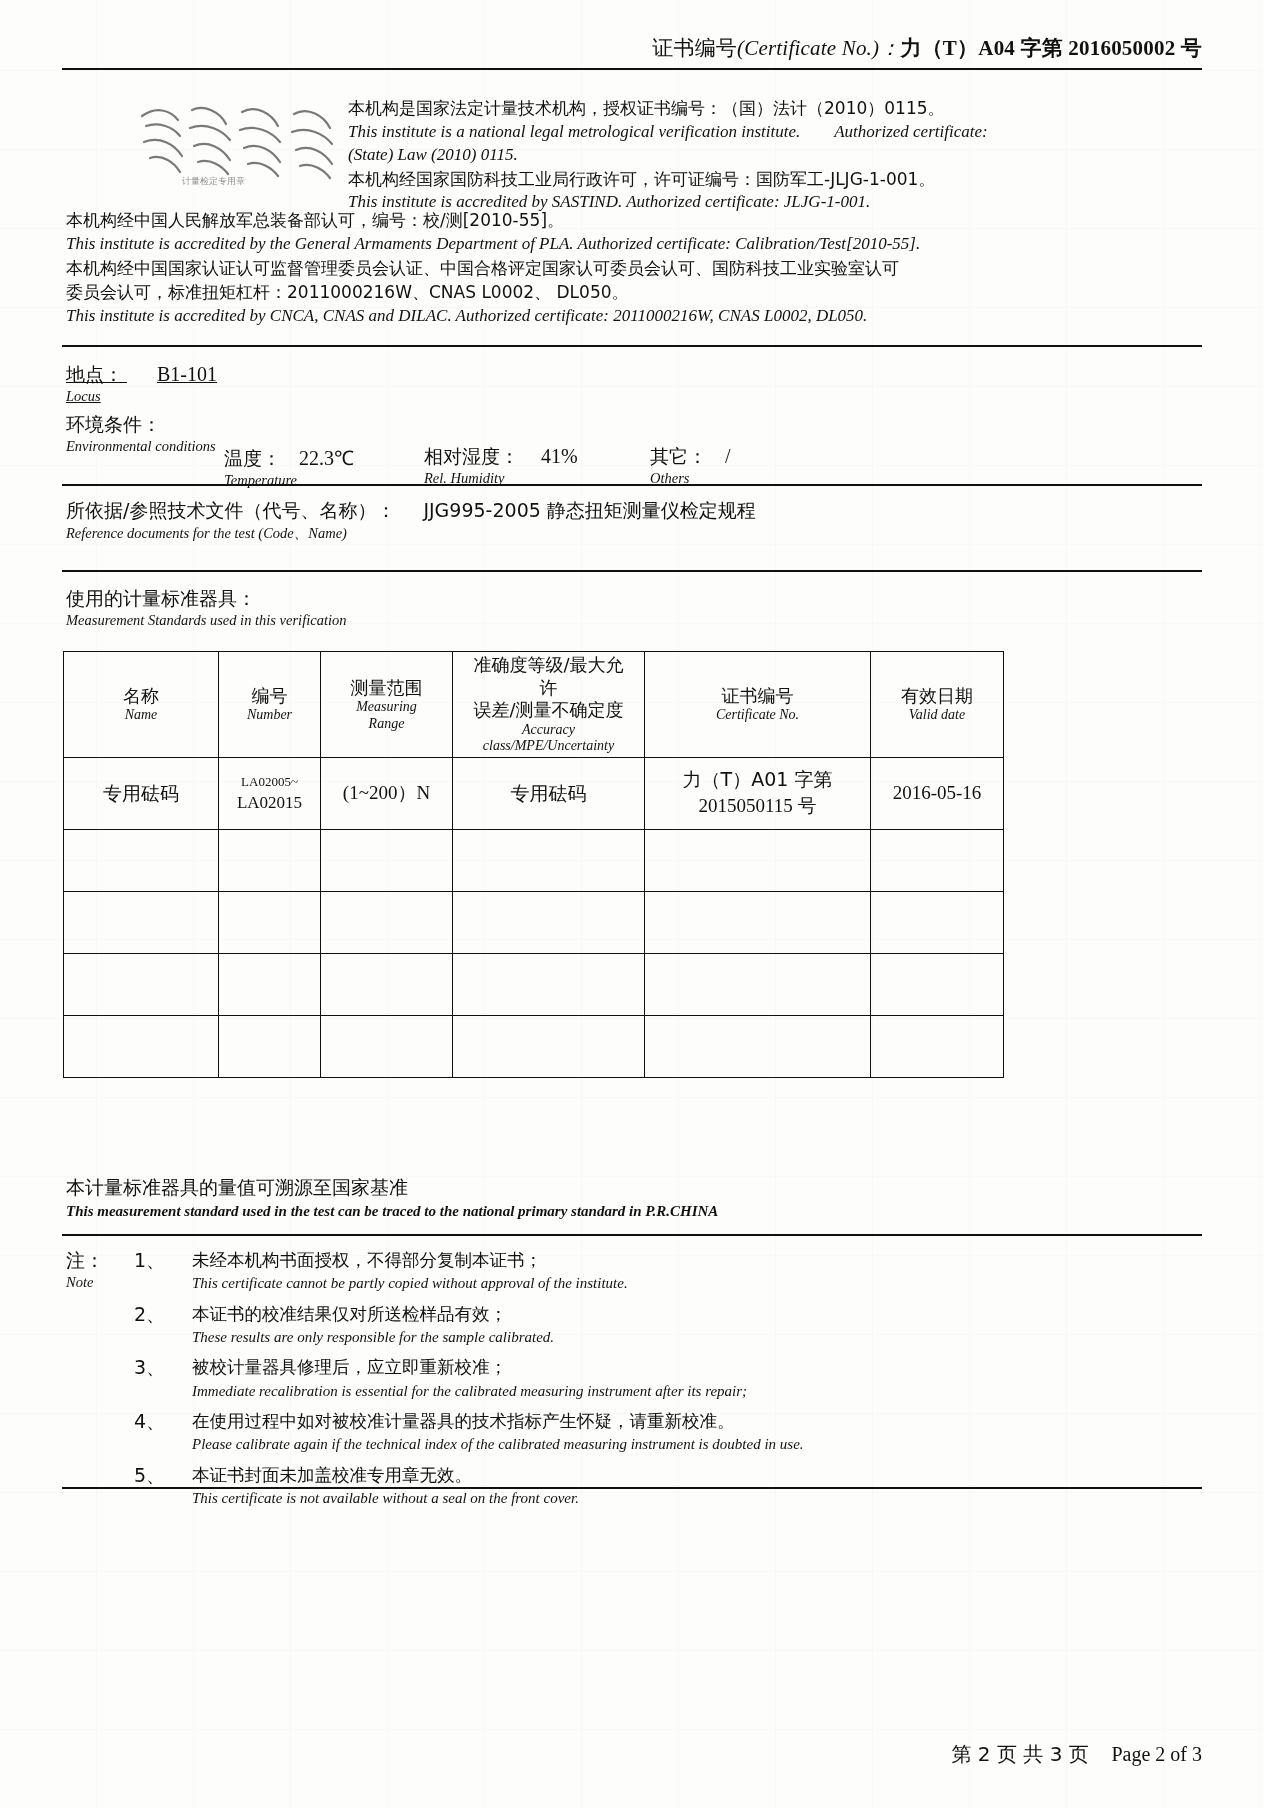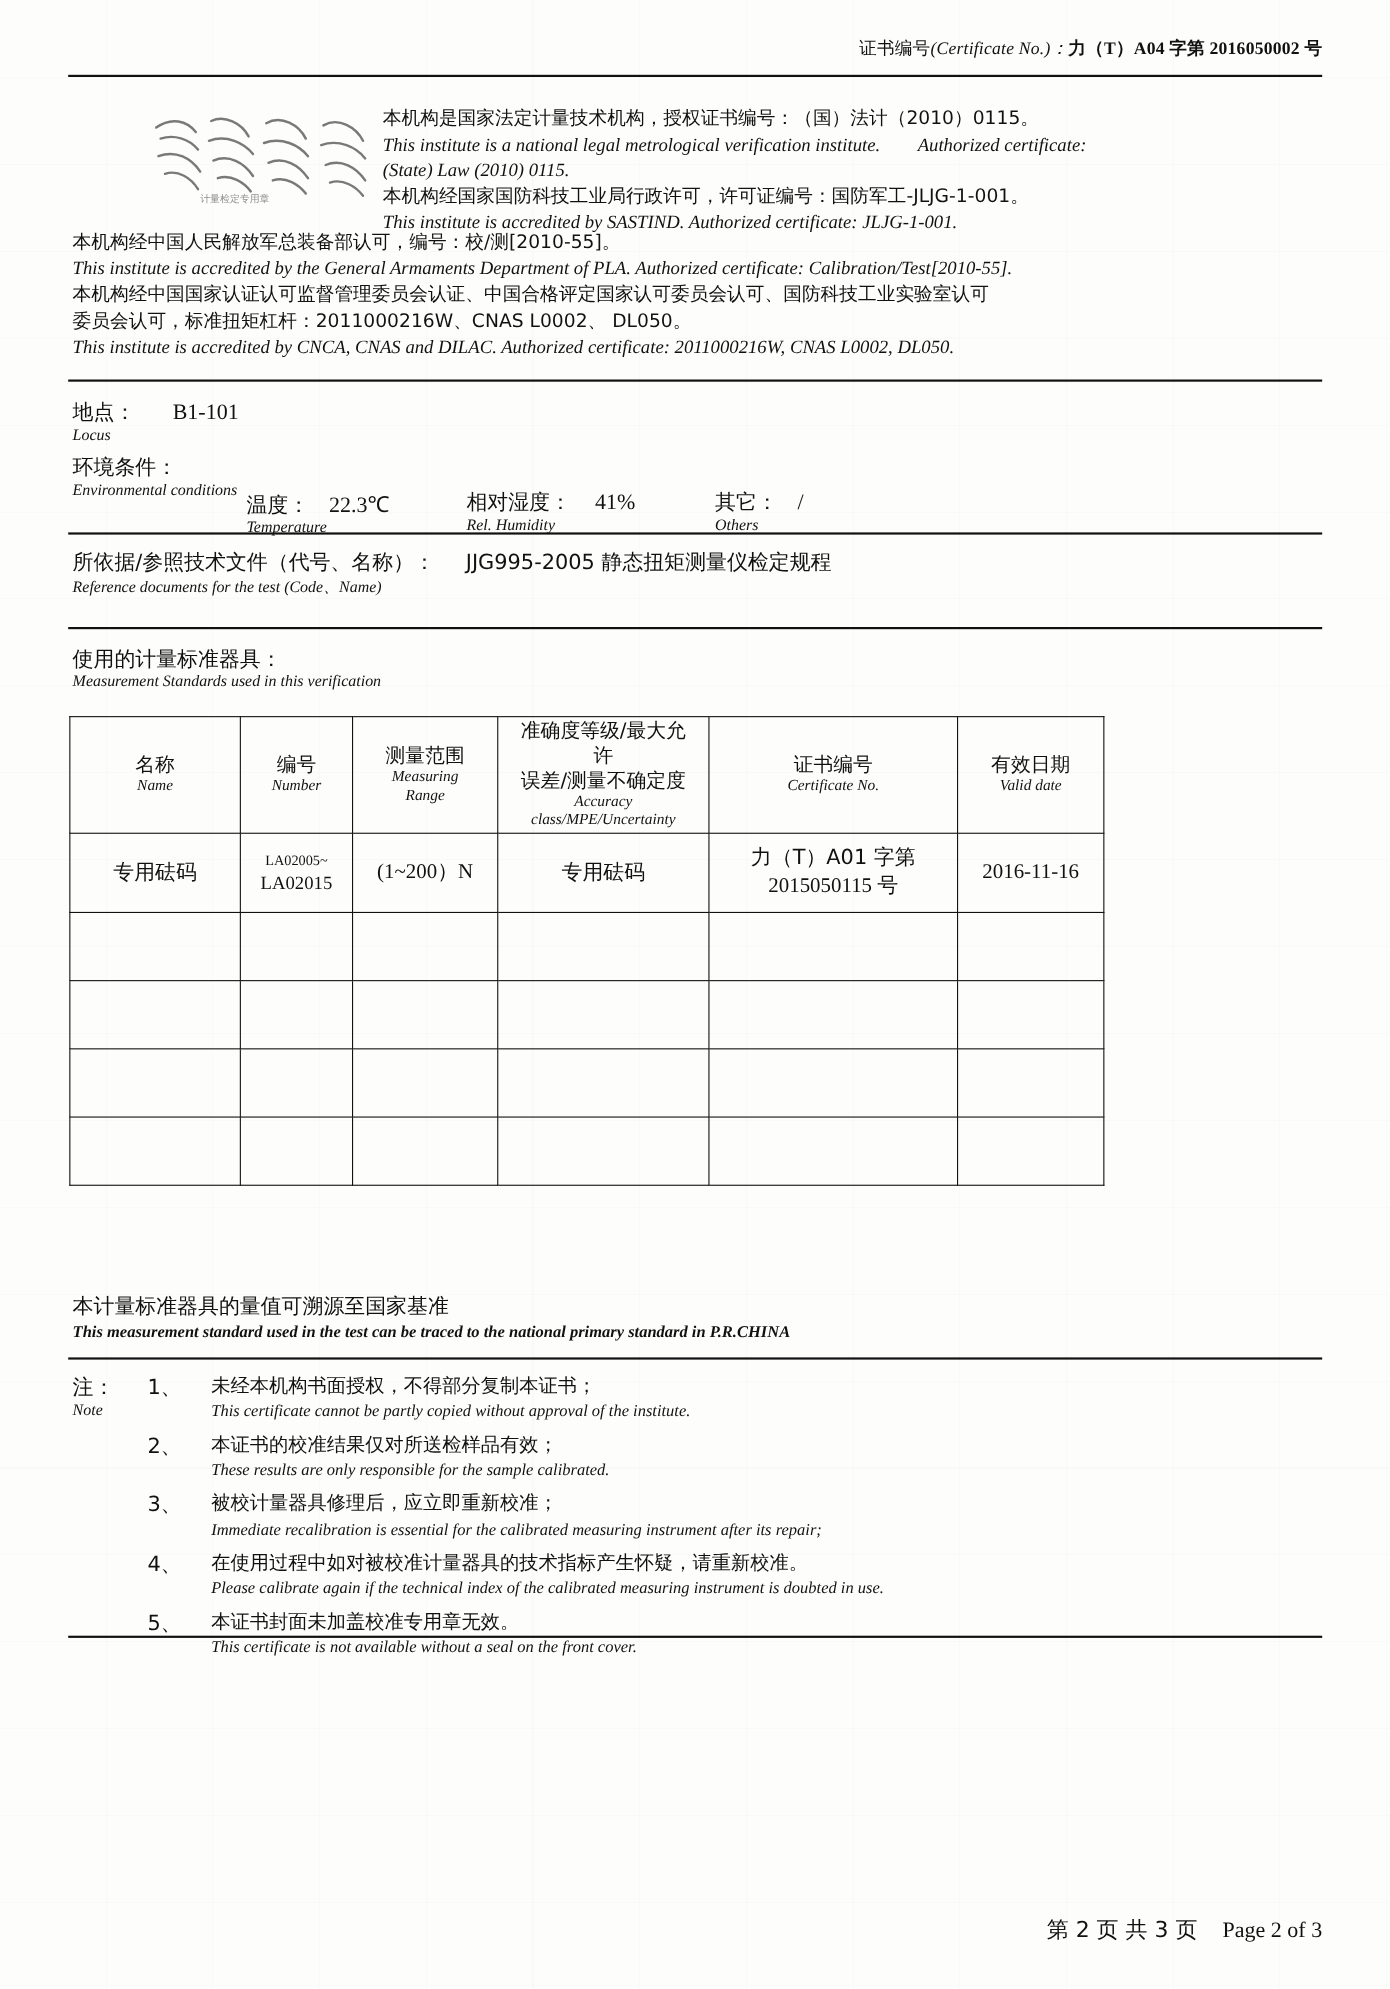--- a/index.html
+++ b/index.html
@@ -24,21 +24,21 @@
     background-image:
       repeating-linear-gradient(0deg, transparent 0 78px, rgba(120,140,160,.30) 78px 79px),
       repeating-linear-gradient(90deg, transparent 0 96px, rgba(120,140,160,.30) 96px 97px);
   }
   .content{
     position:absolute;
     left:62px;right:62px;top:0;bottom:0;
   }
   .hdr{
     position:absolute;top:34px;right:0;
-    font-size:16px;letter-spacing:.2px;
+    font-size:21px;letter-spacing:.2px;
     font-family:"Liberation Serif", serif;
     white-space:nowrap;
   }
   .hdr b{font-weight:bold;}
   .rule{
     position:absolute;left:0;right:0;height:0;
     border-top:2px solid #111;
   }
   
   .seal{
@@ -120,21 +120,21 @@
     <div class="blk" style="left:4px;top:208px;right:0;">
       <div class="cn">本机构经中国人民解放军总装备部认可，编号：校/测[2010-55]。</div>
       <div class="en">This institute is accredited by the General Armaments Department of PLA. Authorized certificate: Calibration/Test[2010-55].</div>
       <div class="cn">本机构经中国国家认证认可监督管理委员会认证、中国合格评定国家认可委员会认可、国防科技工业实验室认可</div>
       <div class="cn">委员会认可，标准扭矩杠杆：2011000216W、CNAS L0002、 DL050。</div>
       <div class="en">This institute is accredited by CNCA, CNAS and DILAC. Authorized certificate: 2011000216W, CNAS L0002, DL050.</div>
     </div>
 
     <div class="rule" style="top:345px;"></div>
 
-    <div class="blk" style="left:4px;top:362px;">
+    <div class="blk" style="left:4px;top:362px;text-decoration:underline;">
       <span class="lbl-cn">地点：</span>
       <span class="val" style="margin-left:30px;">B1-101</span>
       <div class="lbl-en">Locus</div>
     </div>
 
     <div class="blk" style="left:4px;top:412px;">
       <div class="lbl-cn">环境条件：</div>
       <div class="lbl-en">Environmental conditions</div>
     </div>
 
@@ -216,21 +216,21 @@
             <td>
               <div class="cell-num" style="font-size:13px;">LA02005~</div>
               <div class="cell-num" style="font-size:17px;">LA02015</div>
             </td>
             <td class="cell-num">(1~200）N</td>
             <td class="cell-cn">专用砝码</td>
             <td>
               <div class="cell-cn">力（T）A01 字第</div>
               <div class="cell-num">2015050115 号</div>
             </td>
-            <td class="cell-num">2016-11-16</td>
+            <td class="cell-num">2016-05-16</td>
           </tr>
           <tr style="height:62px;">
             <td></td>
             <td></td>
             <td></td>
             <td></td>
             <td></td>
             <td></td>
           </tr>
           <tr style="height:62px;">

